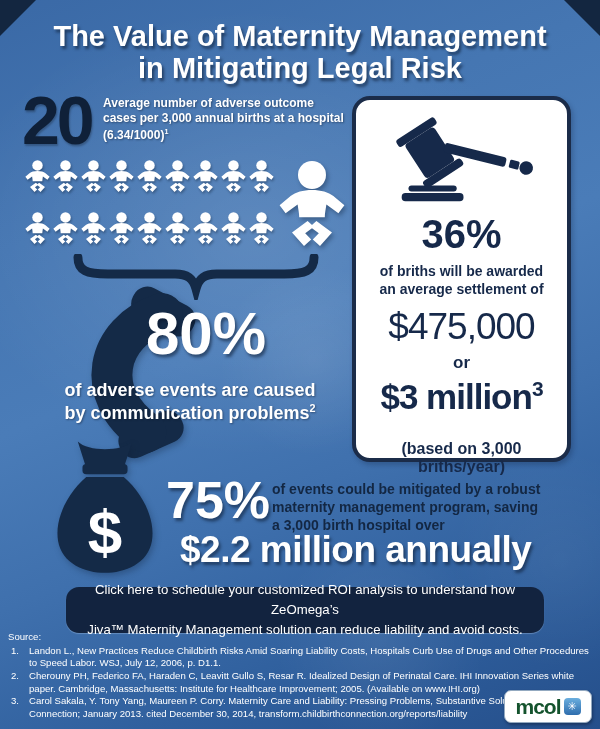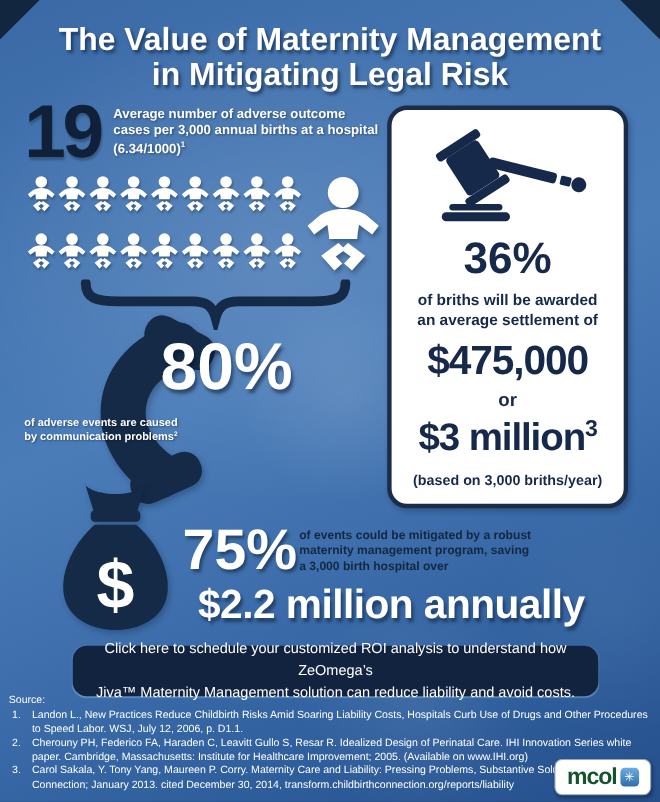--- a/index.html
+++ b/index.html
@@ -31,40 +31,40 @@
   .baby-row.r1{top:152px}.baby-row.r2{top:204px}
   .baby-row svg{width:27px;height:50px;fill:#fff;filter:drop-shadow(1px 2px 1px rgba(10,25,50,.35));}
   .big-baby{position:absolute;left:276px;top:153px;width:72px;height:106px;fill:#fff;
     filter:drop-shadow(2px 3px 2px rgba(10,25,50,.35));}
 
   .brace{position:absolute;left:72px;top:254px;width:248px;height:46px;}
   .phone{position:absolute;left:64px;top:286px;width:174px;height:176px;
     filter:drop-shadow(2px 3px 3px rgba(10,25,50,.3));}
   .big80{position:absolute;left:146px;top:304px;font-size:60px;font-weight:700;color:#fff;
     line-height:1;text-shadow:2px 3px 3px rgba(8,20,40,.5);}
-  .cap80{position:absolute;left:22px;top:379px;width:314px;color:#fff;
-    font-weight:700;font-size:10px;line-height:1.26;text-shadow:1px 1px 2px rgba(8,20,40,.45);}
+  .cap80{position:absolute;left:33px;top:379px;width:314px;text-align:center;color:#fff;
+    font-weight:700;font-size:18px;line-height:1.26;text-shadow:1px 1px 2px rgba(8,20,40,.45);}
 
   .card{position:absolute;left:352px;top:96px;width:219px;height:366px;background:#fff;
     border:4px solid #1b2c49;border-radius:18px;box-sizing:border-box;text-align:center;
     color:#16294a;box-shadow:2px 3px 5px rgba(10,25,50,.25);}
   .card .gavel{width:168px;height:98px;margin-top:10px;}
   .card .v36{font-size:40px;font-weight:700;line-height:1;margin-top:2px;}
   .card .cap{font-size:14px;font-weight:700;line-height:1.3;margin-top:8px;}
-  .card .amt1{font-size:37px;font-weight:700;line-height:1;margin-top:10px;letter-spacing:-1px;}
+  .card .amt1{font-size:37px;font-weight:400;line-height:1;margin-top:10px;letter-spacing:-1px;}
   .card .or{font-size:17px;font-weight:700;line-height:1;margin-top:9px;}
   .card .amt2{font-size:35px;font-weight:700;line-height:1;margin-top:7px;letter-spacing:-1px;}
-  .card .note{font-size:13px;font-weight:700;margin-top:14px;}
+  .card .note{font-size:16px;font-weight:700;margin-top:26px;}
 
   .bag{position:absolute;left:44px;top:436px;width:122px;height:146px;
     filter:drop-shadow(2px 3px 3px rgba(10,25,50,.3));}
   .big75{position:absolute;left:166px;top:474px;font-size:52px;font-weight:700;color:#fff;
     line-height:1;text-shadow:2px 3px 3px rgba(8,20,40,.5);}
   .desc75{position:absolute;left:272px;top:481px;width:312px;color:#132743;font-weight:700;
-    font-size:11px;line-height:1.27;}
+    font-size:14px;line-height:1.27;}
   .big22{position:absolute;left:180px;top:530px;font-size:37px;font-weight:700;color:#fff;
     line-height:1.1;letter-spacing:-.5px;text-shadow:2px 3px 3px rgba(8,20,40,.5);}
 
   .banner{position:absolute;left:66px;top:587px;width:478px;height:46px;background:#12233f;
     border-radius:13px;color:#fff;font-size:13.2px;line-height:1.5;text-align:center;
     display:flex;flex-direction:column;justify-content:center;cursor:pointer;
     box-shadow:0 1px 1px rgba(180,210,240,.35);}
 
   .sources{position:absolute;left:8px;top:631px;width:584px;color:#fff;font-size:9.6px;line-height:1.32;}
   .sources .label{font-weight:400;}
@@ -99,21 +99,21 @@
   <div class="swirl s2"></div>
   <div class="swirl s3"></div>
   <div class="corner tl"></div>
   <div class="corner tr"></div>
 
   <div class="title">
     <div>The Value of Maternity Management</div>
     <div>in Mitigating Legal Risk</div>
   </div>
 
-  <div class="big19">19</div>
+  <div class="big19">20</div>
   <div class="stat19-text"><span>Average number of adverse outcome cases per 3,000 annual births at a hospital (6.34/1000)</span><sup>1</sup></div>
 
   <div class="baby-row r1">
       <svg viewBox="0 0 36 46">
         <use href="#baby-shape"></use>
       </svg>
       <svg viewBox="0 0 36 46">
         <use href="#baby-shape"></use>
       </svg>
       <svg viewBox="0 0 36 46">

